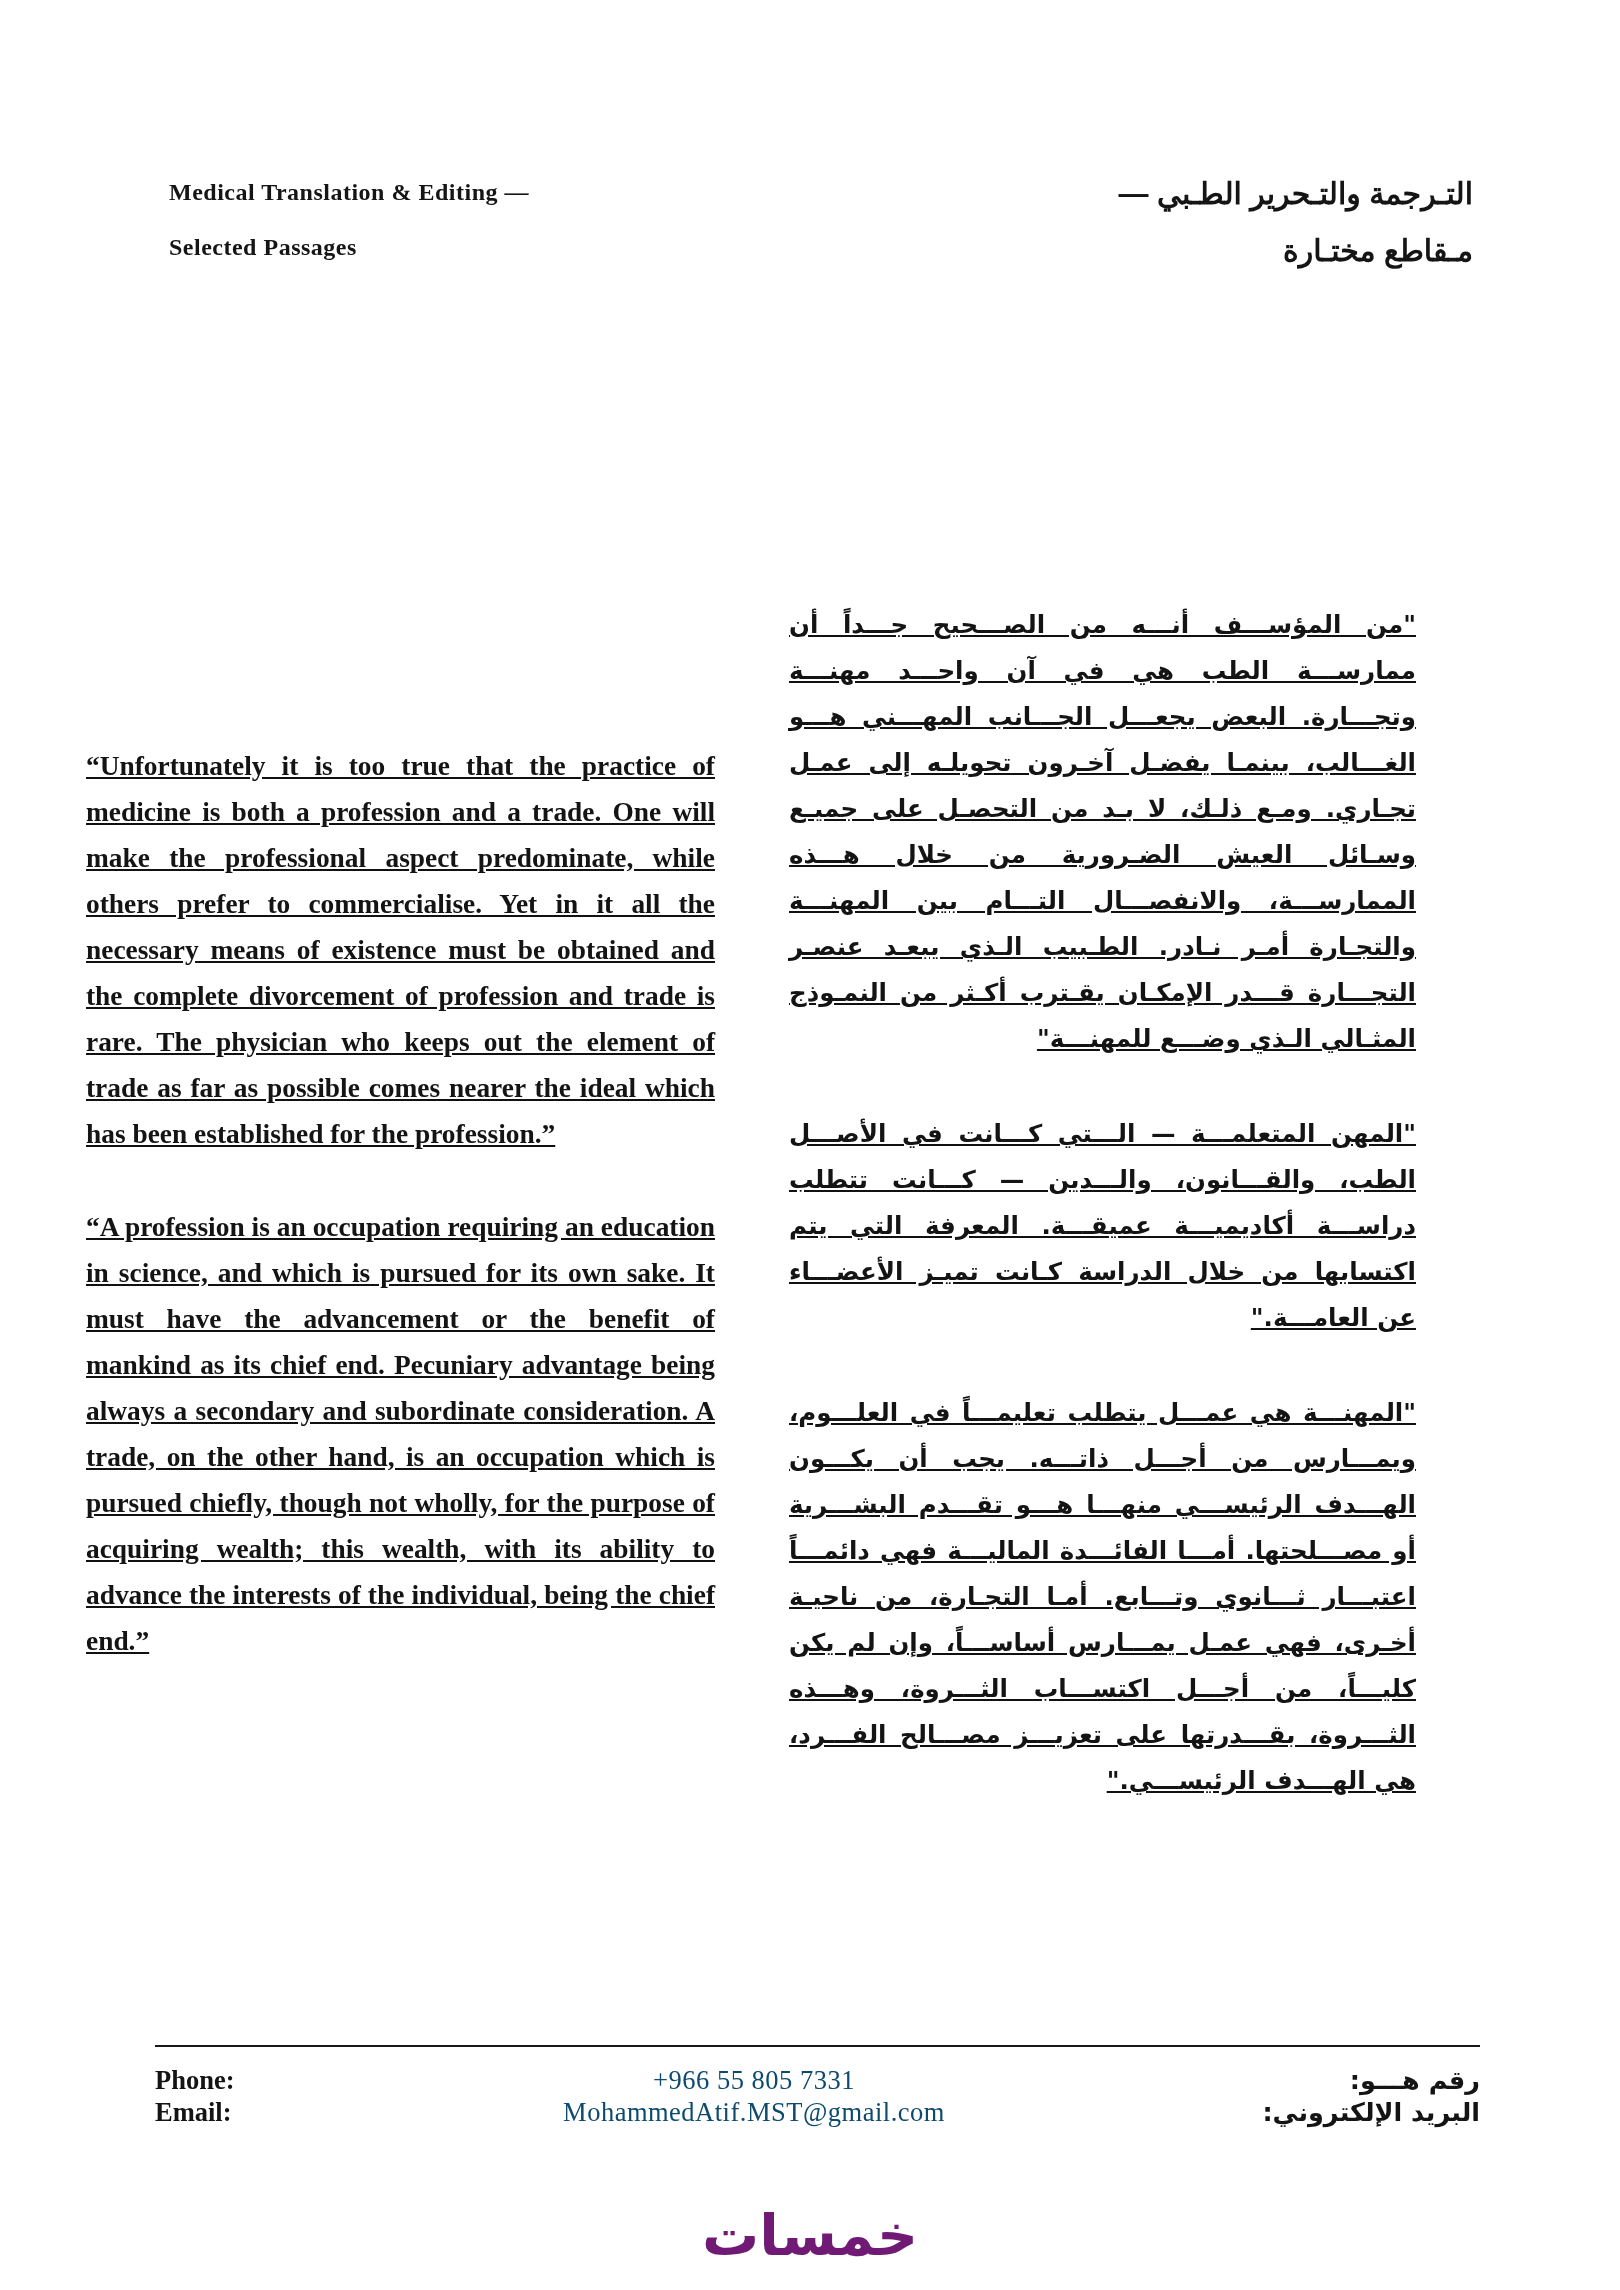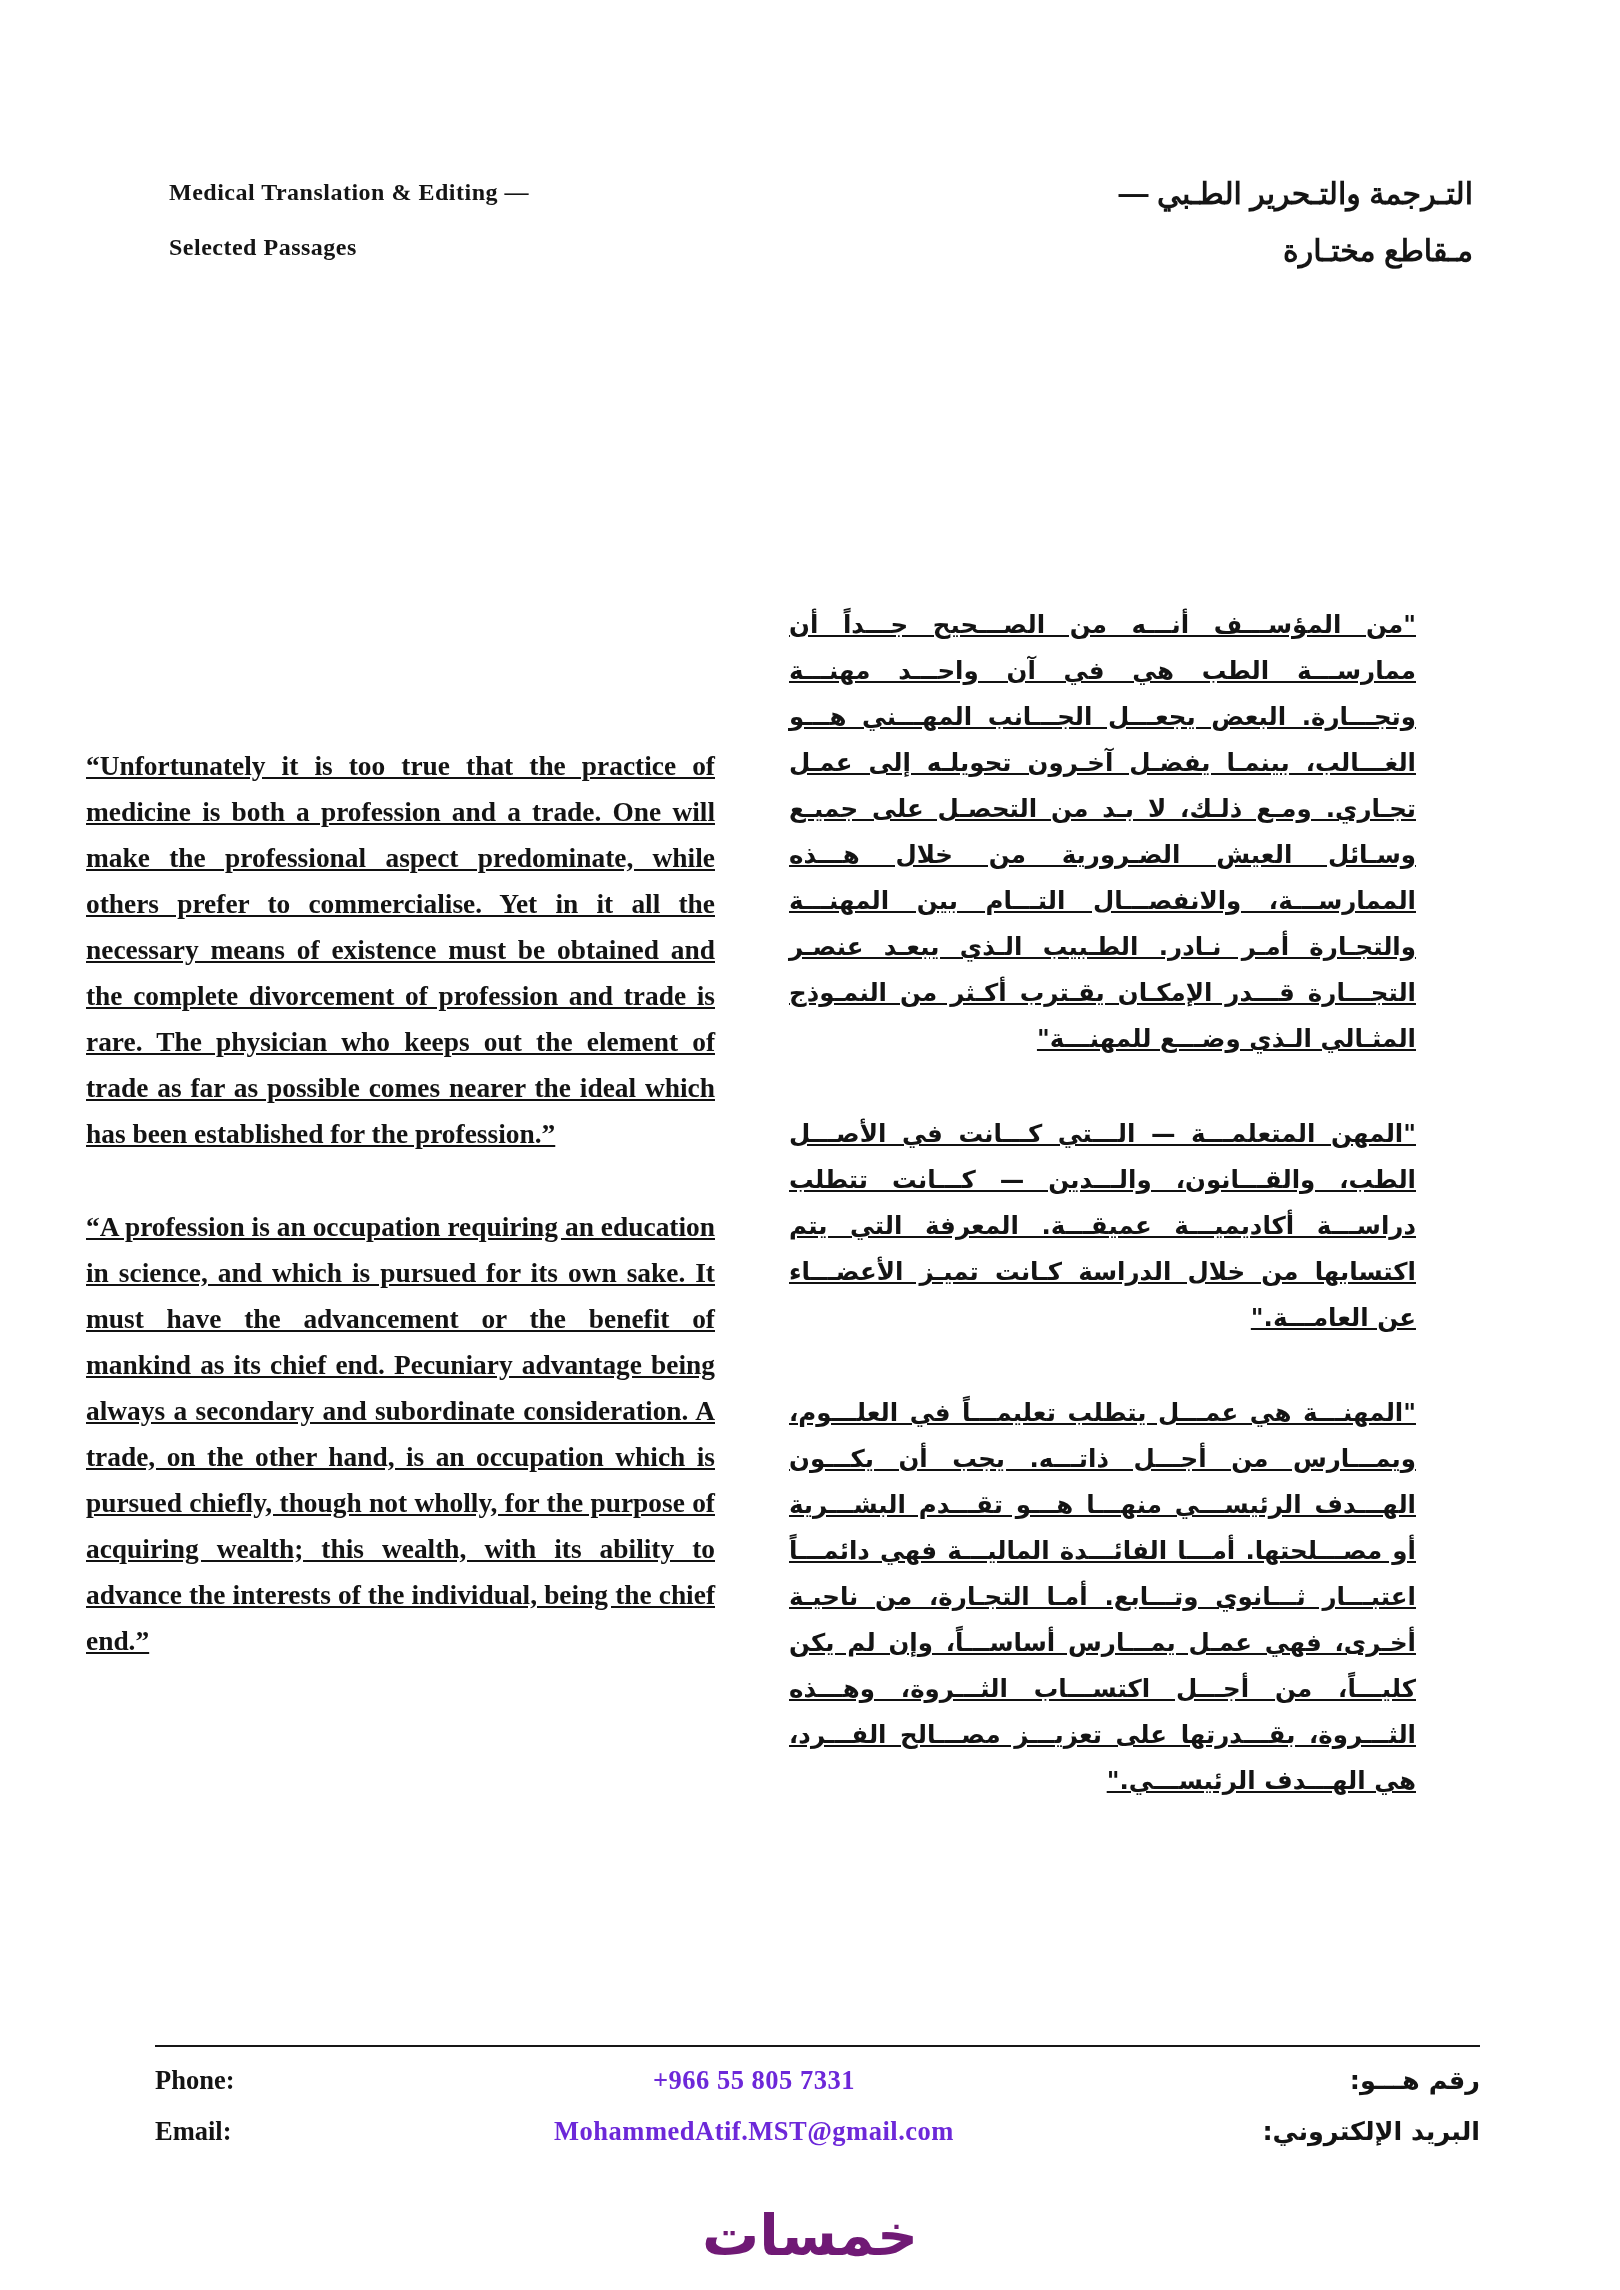--- a/index.html
+++ b/index.html
@@ -94,34 +94,34 @@
     top: 2045px;
   }
   .footer-rule {
     height: 2px;
     background: #161616;
     margin-bottom: 17.6px;
   }
   .footer-grid {
     display: grid;
     grid-template-columns: 294px 1fr 421px;
-    row-gap: 20px;
+    row-gap: 1px;
     align-items: center;
   }
   .footer-label-en {
     font-size: 26.5px;
     font-weight: 700;
     color: #141414;
   }
   .footer-value {
     text-align: center;
     font-size: 26.5px;
-    font-weight: 700;
+    font-weight: 400;
     letter-spacing: 0.5px;
-    color: #6d28d9;
+    color: #0c4a6e;
   }
   .footer-label-ar {
     direction: rtl;
     text-align: right;
     font-family: "DejaVu Sans", sans-serif;
     font-size: 25.5px;
     font-weight: 700;
     color: #141414;
   }
 

